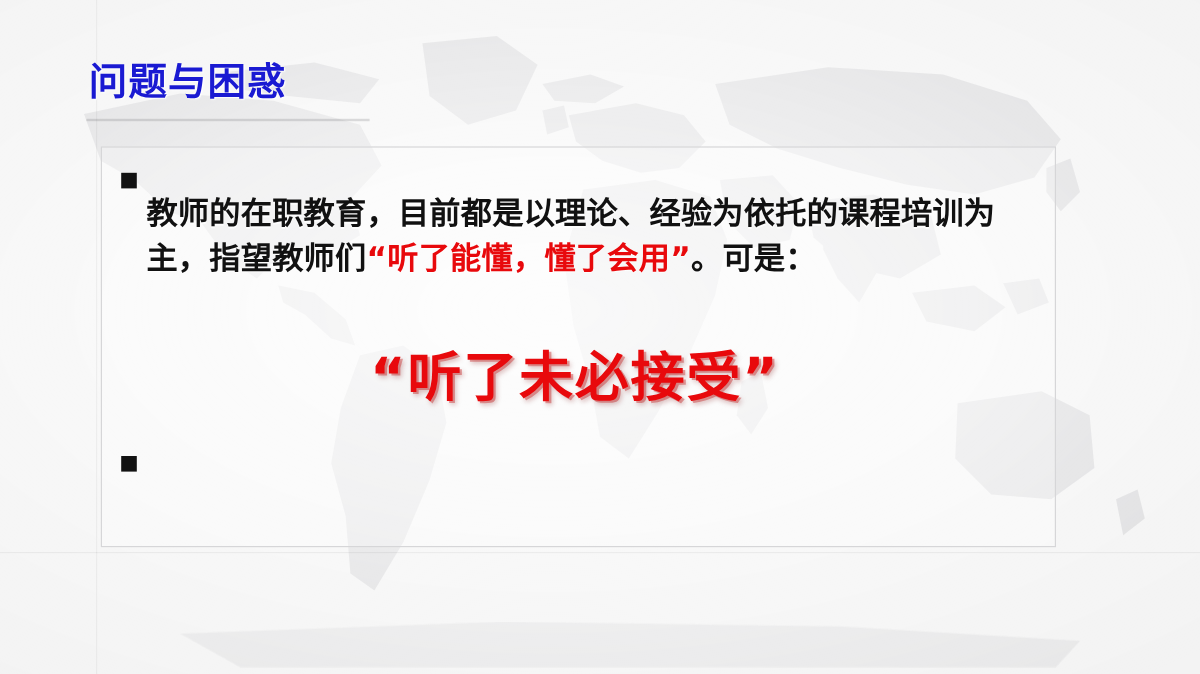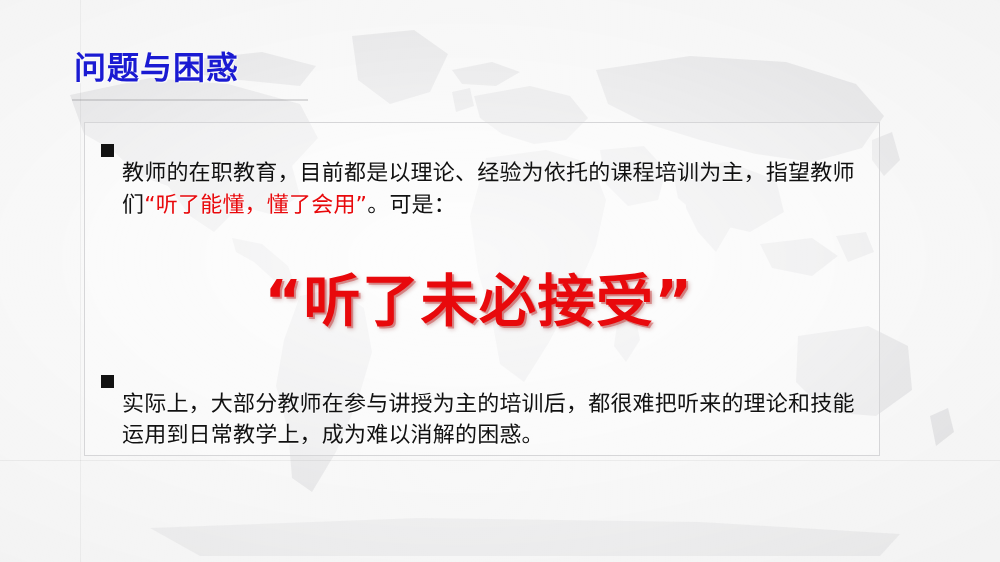--- a/index.html
+++ b/index.html
@@ -107,39 +107,39 @@
   }
   .bullet-marker {
     flex: 0 0 auto;
     width: 13px;
     height: 13px;
     background: #121212;
     margin: 9px 8px 0 8px;
   }
   .bullet-text {
     flex: 1 1 auto;
-    font-size: 22px;
+    font-size: 26px;
     line-height: 1.44;
-    font-weight: 400;
+    font-weight: 700;
     color: #111111;
     letter-spacing: 0.2px;
     text-shadow: 0 1px 0 rgba(255,255,255,0.75);
   }
   .hl-red {
     color: #e8090c;
   }
 
   
   .emphasis-wrap {
     margin: 26px 0 18px 0;
     text-align: center;
   }
   .emphasis {
     margin: 16px;
-    font-size: 57px;
+    font-size: 45px;
     line-height: 1.18;
     font-weight: 700;
     color: #e8090c;
     letter-spacing: 1.5px;
     text-shadow:
       2px 2px 0 rgba(190,0,0,0.35),
       3px 3px 4px rgba(120,0,0,0.25);
   }
   .emphasis.second {
     margin-top: 38px;
@@ -213,17 +213,16 @@
         <span>教师的在职教育，目前都是以理论、经验为依托的课程培训为主，指望教师们</span><span class="hl-red">“听了能懂，懂了会用”</span><span>。可是：</span>
       </p>
     </div>
 
     <div class="emphasis-wrap">
       <p class="emphasis">“听了未必接受”</p>
     </div>
 
     <div class="bullet-row last">
       <span class="bullet-marker"></span>
-      <p class="bullet-text">实际上，大部分教师在参与讲授为主的培训后，都很难把听来的理论和技能运用到日常教学上，成为难以消解的困惑。</p>
     </div>
 
   </div>
 </div>
 
 </body></html>

